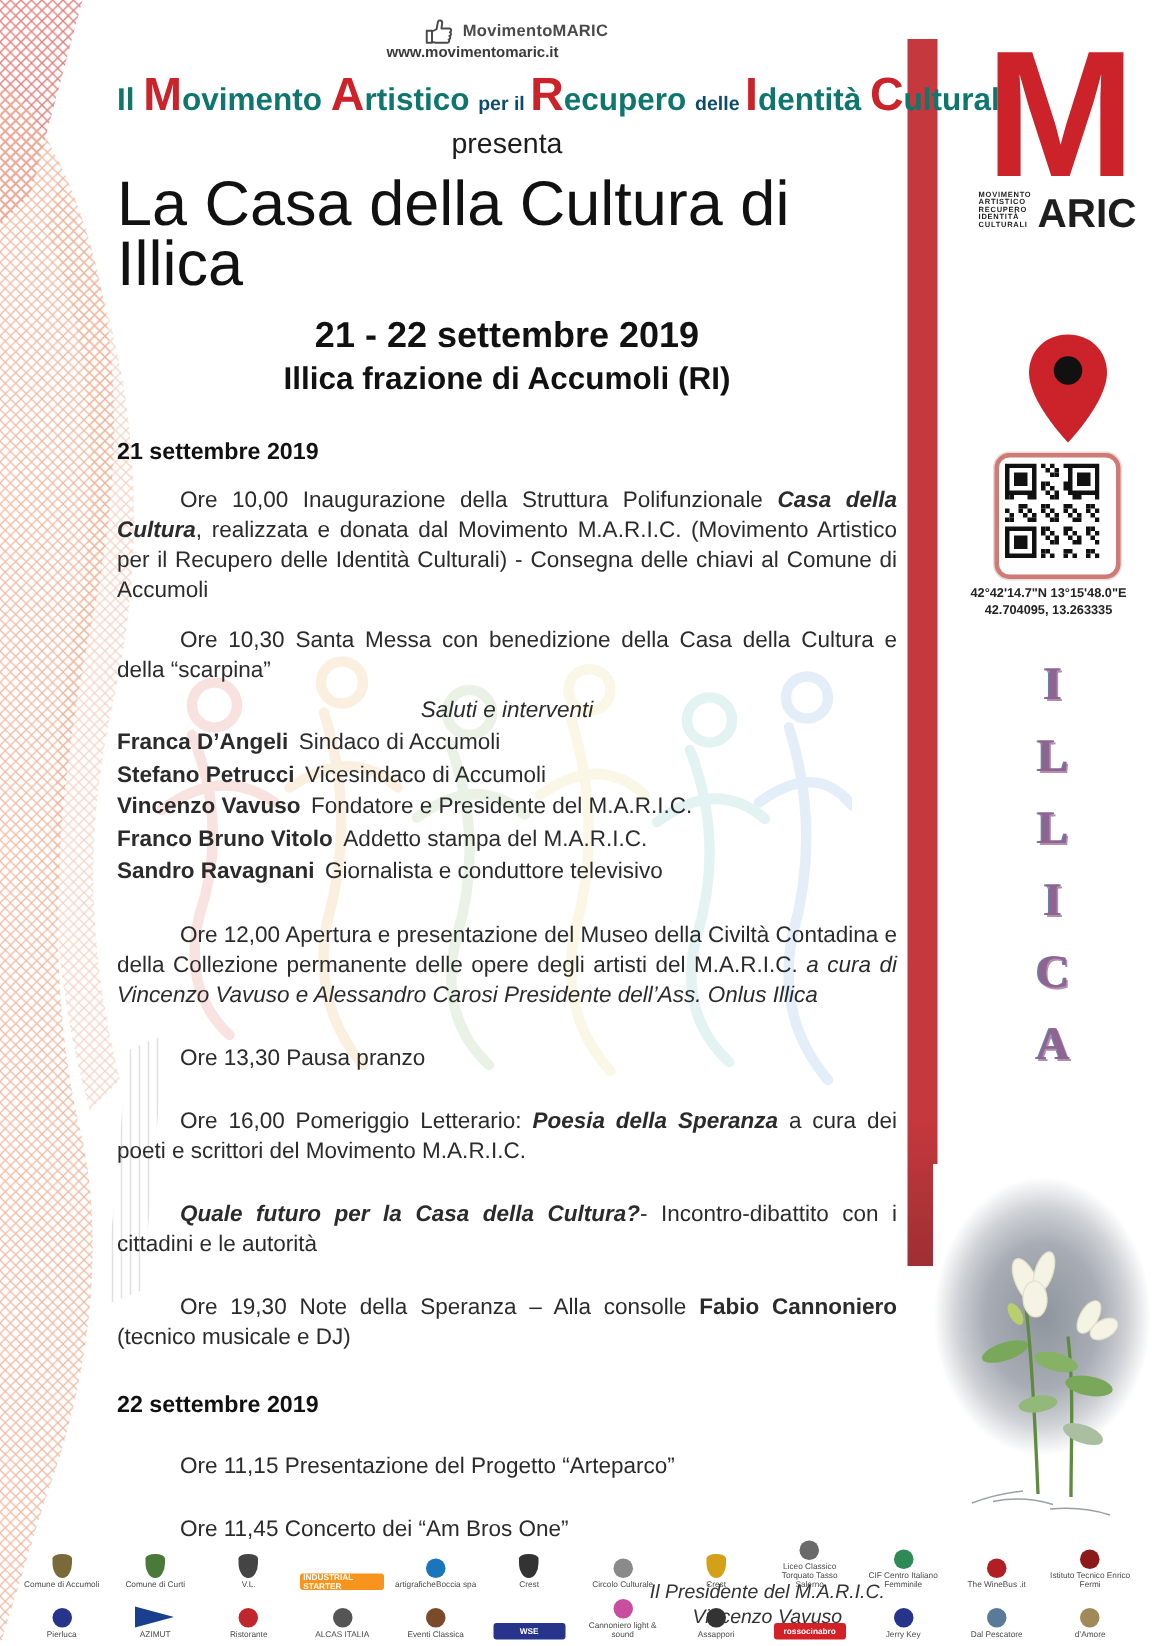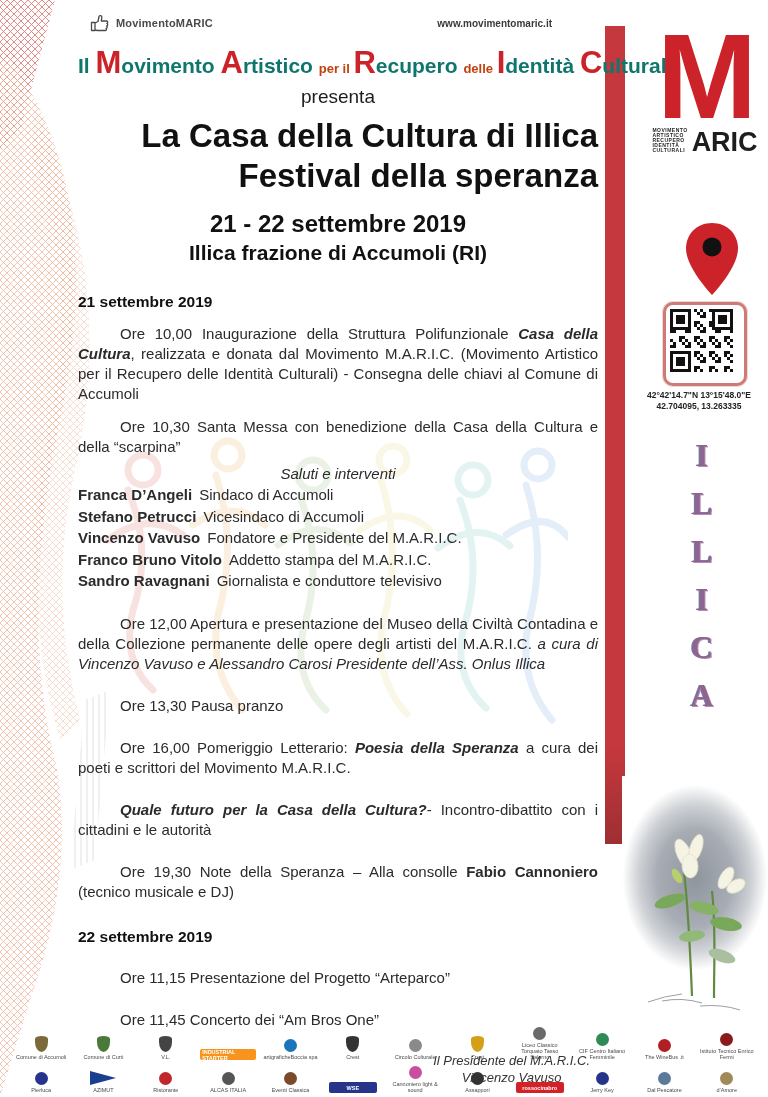--- a/index.html
+++ b/index.html
@@ -8,32 +8,32 @@
   svg{display:block}
   .b{font-weight:bold}
   .i{font-style:italic}
 
   
   #left-art{position:absolute;left:0;top:0;z-index:0;}
   #watermark{position:absolute;left:88px;top:430px;z-index:0;}
 
   
   .main{position:absolute;left:78px;top:0;width:520px;z-index:2;}
-  .fb-row{margin-top:12px;display:flex;justify-content:space-between;align-items:center;height:22px;}
+  .fb-row{margin-top:12px;display:flex;justify-content:space-between;align-items:center;height:22px;flex-direction:column;}
   .fb-left{display:flex;align-items:center;gap:6px;margin-left:12px;}
   .fb-label{font-size:11px;font-weight:bold;color:#4a4a4a;letter-spacing:.2px;}
   .site-url{font-size:10px;font-weight:bold;color:#3a3a3a;margin-right:46px;}
 
   .org-line{margin-top:12px;text-align:center;line-height:34px;white-space:nowrap;}
   .org-line .blk{font-size:21px;font-weight:bold;color:#0f766e;}
   .org-line .red{font-size:31px;font-weight:bold;color:#cc2229;}
-  .org-line .smw{font-size:13px;font-weight:bold;color:#c2410c;}
+  .org-line .smw{font-size:13px;font-weight:bold;color:#0c4a6e;}
   .presenta{text-align:center;font-size:19px;font-weight:normal;margin-top:0px;color:#1d1d1d;}
 
-  .big-title{margin-top:8px;text-align:right;font-size:33px;line-height:40px;font-weight:bold;color:#111;}
+  .big-title{margin-top:8px;text-align:left;font-size:42px;line-height:40px;font-weight:normal;color:#111;}
   .date-line{margin-top:14px;text-align:center;font-size:24px;font-weight:bold;color:#111;}
   .loc-line{margin-top:3px;text-align:center;font-size:21px;font-weight:bold;color:#111;}
 
   .day-head{margin-top:28px;font-size:15.5px;font-weight:bold;color:#111;}
   .day-head.two{margin-top:26px;}
   .para{font-size:15px;line-height:20px;text-align:justify;text-indent:42px;margin:13px 0 0 0;}
   .saluti{font-size:15px;font-style:italic;text-align:center;margin-top:8px;}
   .speakers{margin-top:2px;}
   .speaker{font-size:15px;line-height:21.5px;}
   .speaker .nm{font-weight:bold;}
@@ -138,21 +138,20 @@
       </div>
       <span class="site-url">www.movimentomaric.it</span>
     </div>
 
     <div class="org-line" id="org-line"><span class="blk">Il </span><span class="red">M</span><span class="blk">ovimento </span><span class="red">A</span><span class="blk">rtistico </span><span class="smw">per il </span><span class="red">R</span><span class="blk">ecupero </span><span class="smw">delle </span><span class="red">I</span><span class="blk">dentità </span><span class="red">C</span><span class="blk">ulturali</span></div>
 
     <div class="presenta">presenta</div>
 
     <div class="big-title">
       <div>La Casa della Cultura di Illica</div>
-      <div>Festival della speranza</div>
     </div>
 
     <div class="date-line">21 - 22 settembre 2019</div>
     <div class="loc-line">Illica frazione di Accumoli (RI)</div>
 
     <div class="day-head">21 settembre 2019</div>
 
     <div class="para"><span>Ore 10,00 Inaugurazione della Struttura Polifunzionale </span><span class="b i">Casa della Cultura</span><span>, realizzata e donata dal Movimento M.A.R.I.C. (Movimento Artistico per il Recupero delle Identità Culturali) - Consegna delle chiavi al Comune di Accumoli</span></div>
     <div class="para"><span>Ore 10,30 Santa Messa con benedizione della Casa della Cultura e della “scarpina”</span></div>
 

